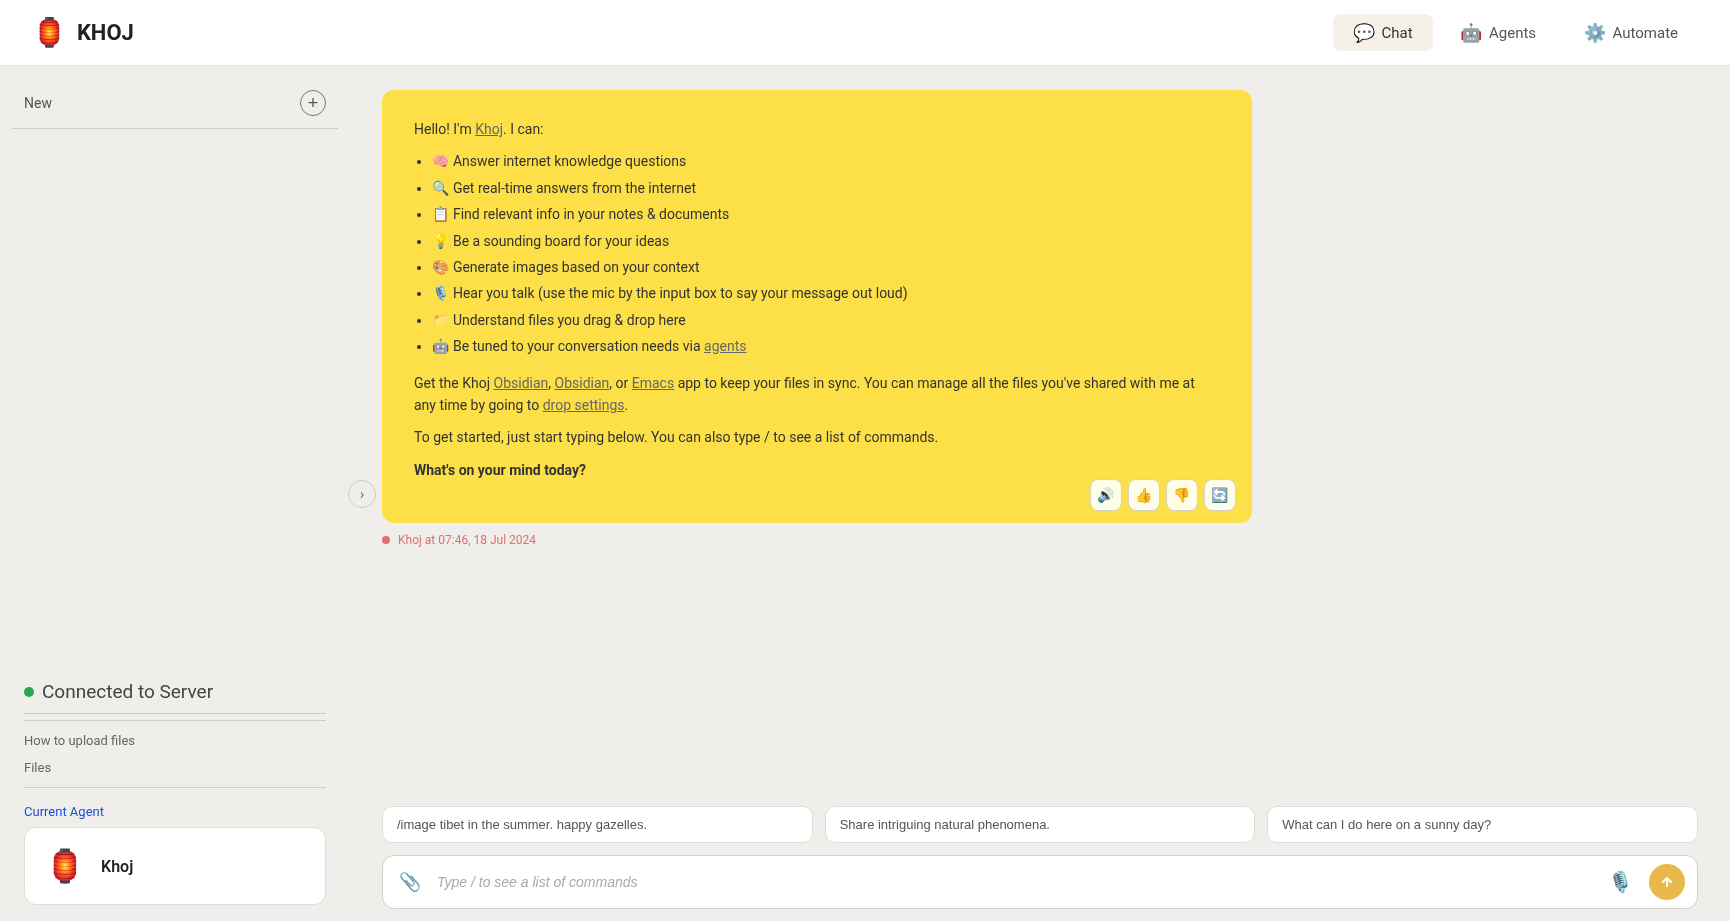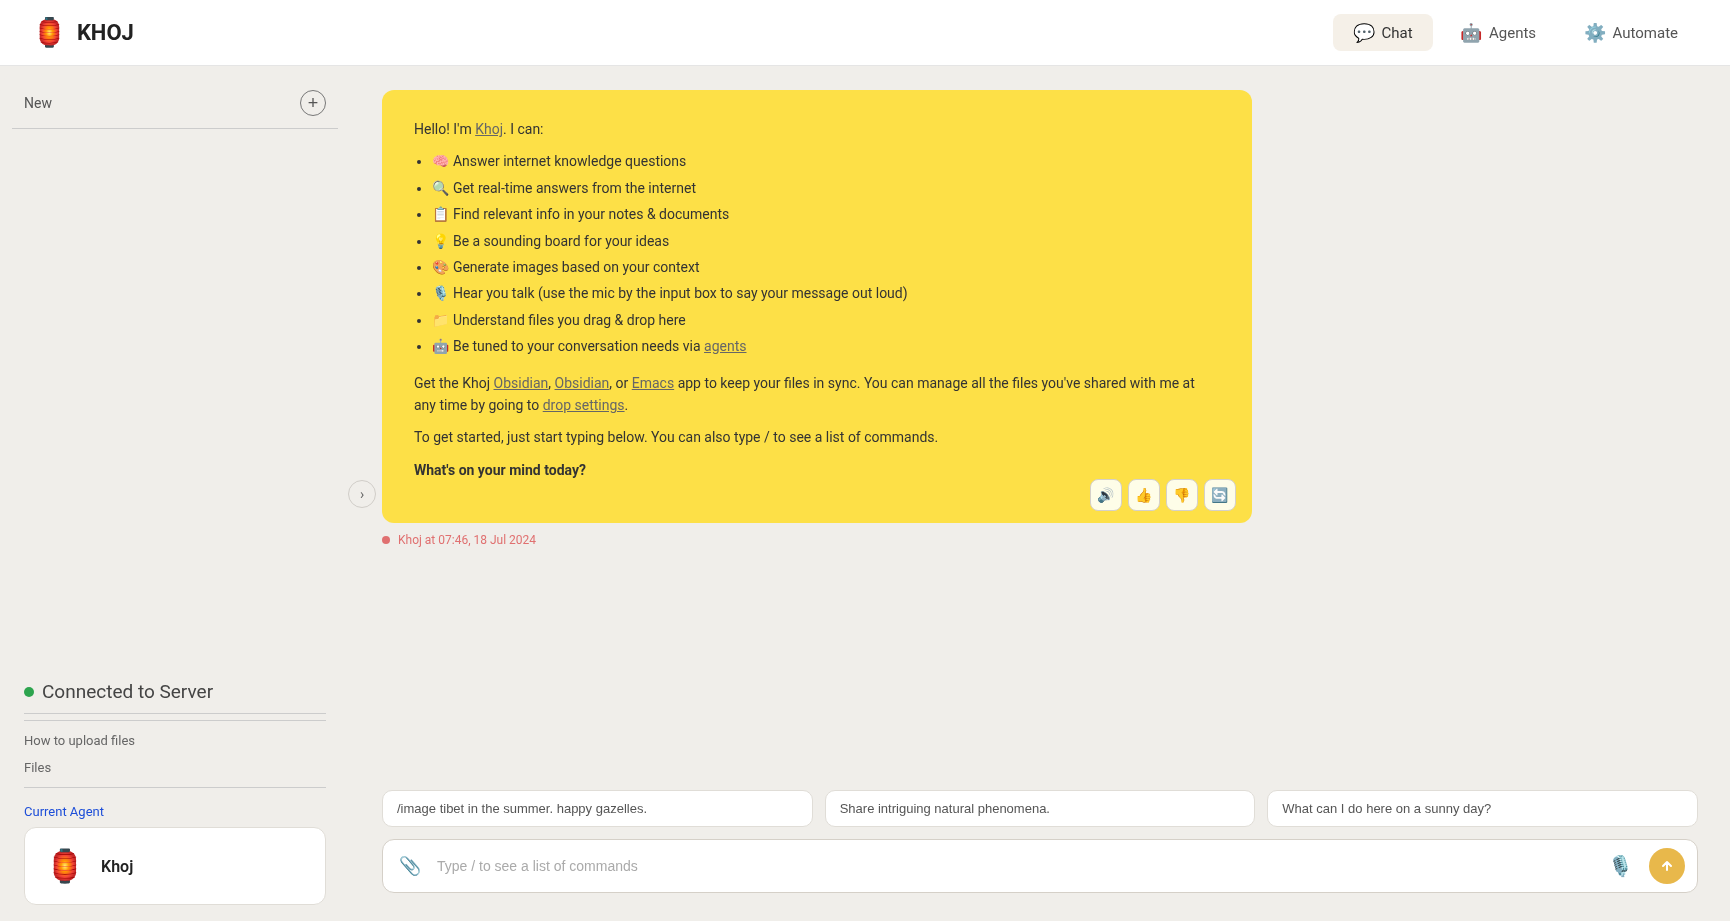--- a/index.html
+++ b/index.html
@@ -258,21 +258,21 @@
     }
     .meta-dot {
       width: 8px;
       height: 8px;
       border-radius: 50%;
       background: #e07070;
     }
 
     
     .input-area {
-      padding: 16px 0 28px;
+      padding: 16px 0 12px;
       flex-shrink: 0;
     }
     .suggestion-chips {
       display: flex;
       gap: 12px;
       margin-bottom: 12px;
     }
     .chip {
       flex: 1;
       padding: 10px 14px;
@@ -307,20 +307,21 @@
       color: #888;
       flex-shrink: 0;
     }
     .chat-input {
       flex: 1;
       border: none;
       outline: none;
       font-size: 14px;
       color: #b91c1c;
       background: transparent;
+      font-style: italic;
     }
     .chat-input::placeholder { color: #aaa; }
     .mic-btn {
       width: 36px;
       height: 36px;
       background: none;
       border: none;
       cursor: pointer;
       display: flex;
       align-items: center;

